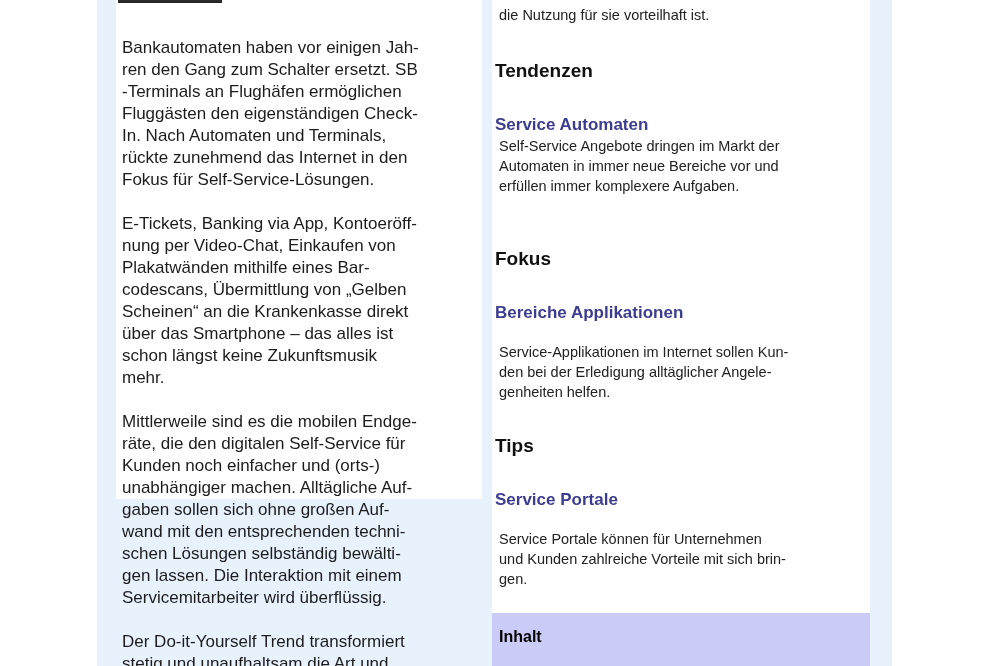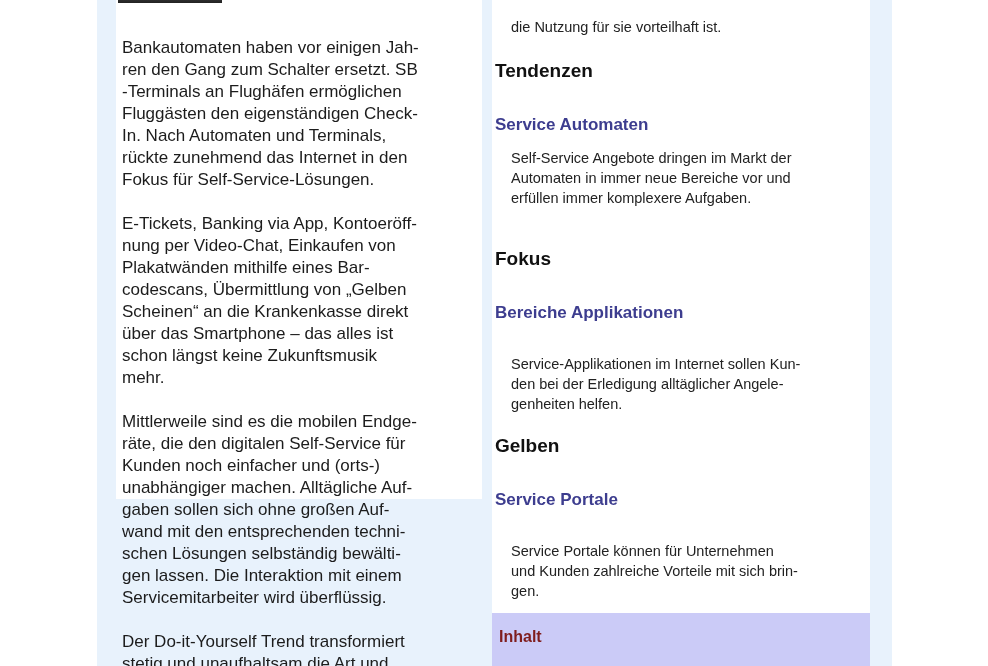--- a/index.html
+++ b/index.html
@@ -61,21 +61,21 @@
     position: absolute;
     left: 3px;
     top: 0;
     width: 370px;
   }
   .sb-text {
     font-size: 14.5px;
     line-height: 20px;
     color: #222;
     white-space: pre-line;
-    margin: 16px;
+    margin: 4px;
   }
   .sb-h2 {
     font-size: 19px;
     font-weight: bold;
     color: #111;
     margin: 0;
     line-height: 28px;
   }
   .sb-h3 {
     font-size: 17px;
@@ -91,21 +91,21 @@
     width: 378px;
     height: 60px;
     background: #cbcbf7;
   }
   .inhalt-title {
     position: absolute;
     left: 7px;
     top: 15px;
     font-size: 16px;
     font-weight: bold;
-    color: #7f1d1d;
+    color: #000000;
   }
 </style>
 </head>
 <body>
 
 <div class="page-frame"></div>
 
 <div class="main-column">
   <div class="hero-image"></div>
   <div class="main-text">
@@ -147,21 +147,21 @@
     <p class="sb-text" style="position:absolute; top:132px; left:0;">Self-Service Angebote dringen im Markt der
 Automaten in immer neue Bereiche vor und
 erfüllen immer komplexere Aufgaben.</p>
 
     <h2 class="sb-h2" style="position:absolute; top:245px; left:0;">Fokus</h2>
     <h3 class="sb-h3" style="position:absolute; top:300px; left:0;">Bereiche Applikationen</h3>
     <p class="sb-text" style="position:absolute; top:338px; left:0;">Service-Applikationen im Internet sollen Kun-
 den bei der Erledigung alltäglicher Angele-
 genheiten helfen.</p>
 
-    <h2 class="sb-h2" style="position:absolute; top:432px; left:0;">Gelben</h2>
+    <h2 class="sb-h2" style="position:absolute; top:432px; left:0;">Tips</h2>
     <h3 class="sb-h3" style="position:absolute; top:487px; left:0;">Service Portale</h3>
     <p class="sb-text" style="position:absolute; top:525px; left:0;">Service Portale können für Unternehmen
 und Kunden zahlreiche Vorteile mit sich brin-
 gen.</p>
   </div>
 
   <div class="inhalt-box">
     <div class="inhalt-title">Inhalt</div>
   </div>
 </div>

